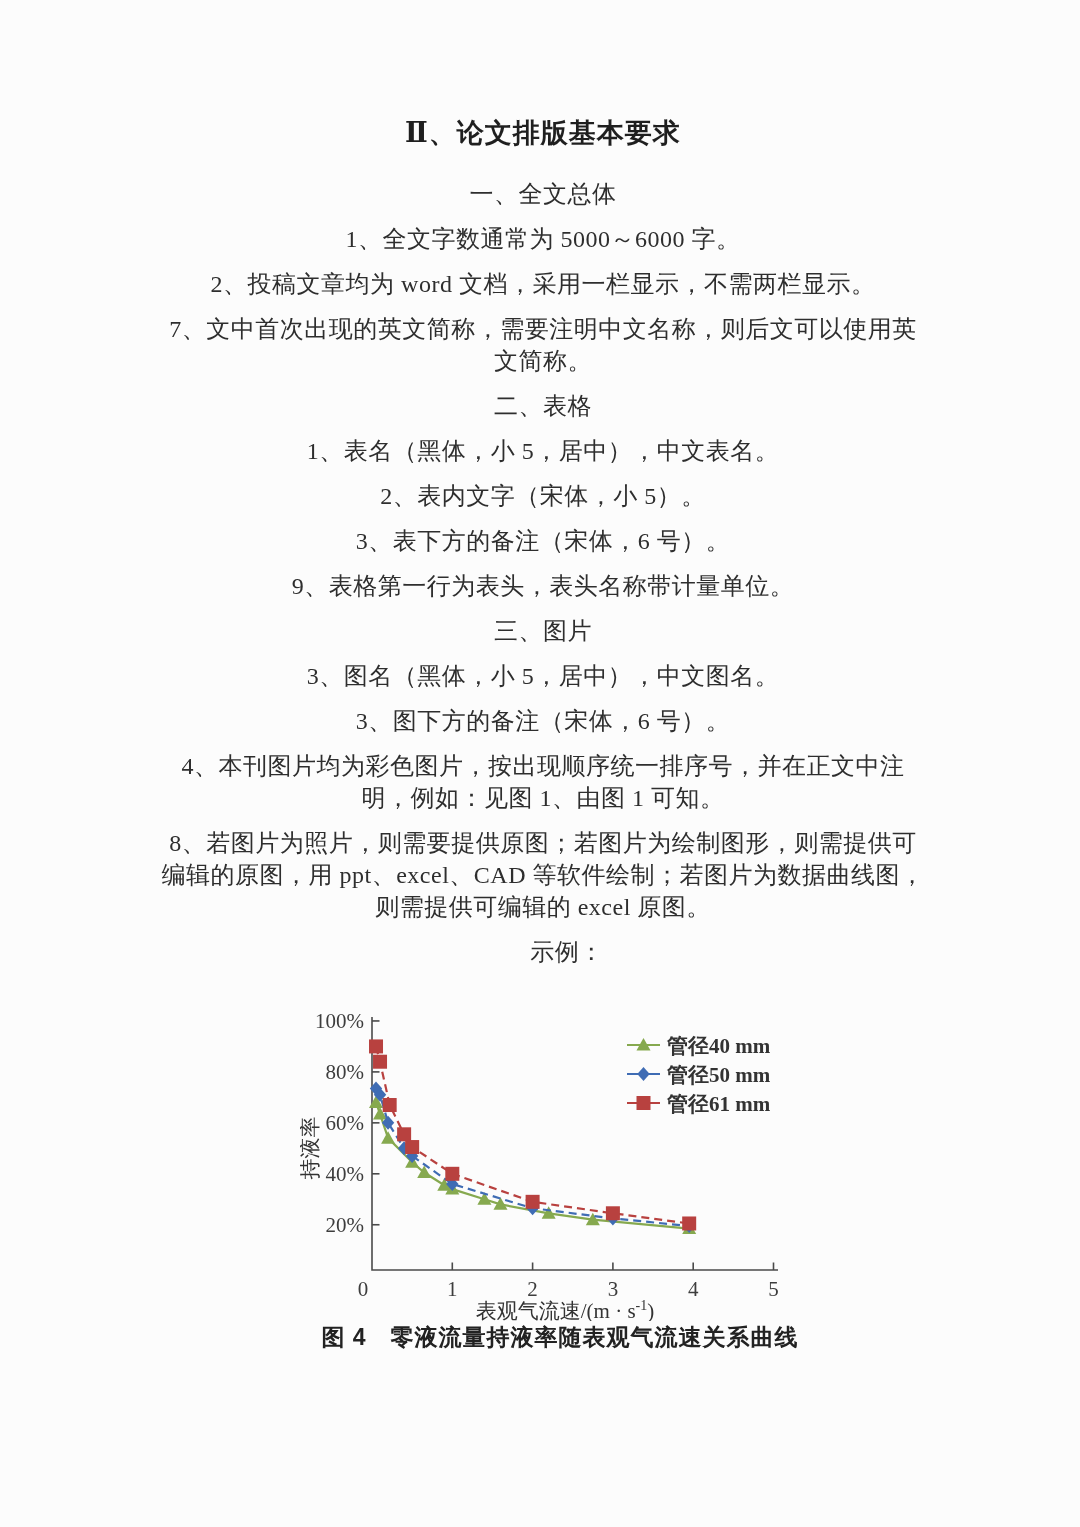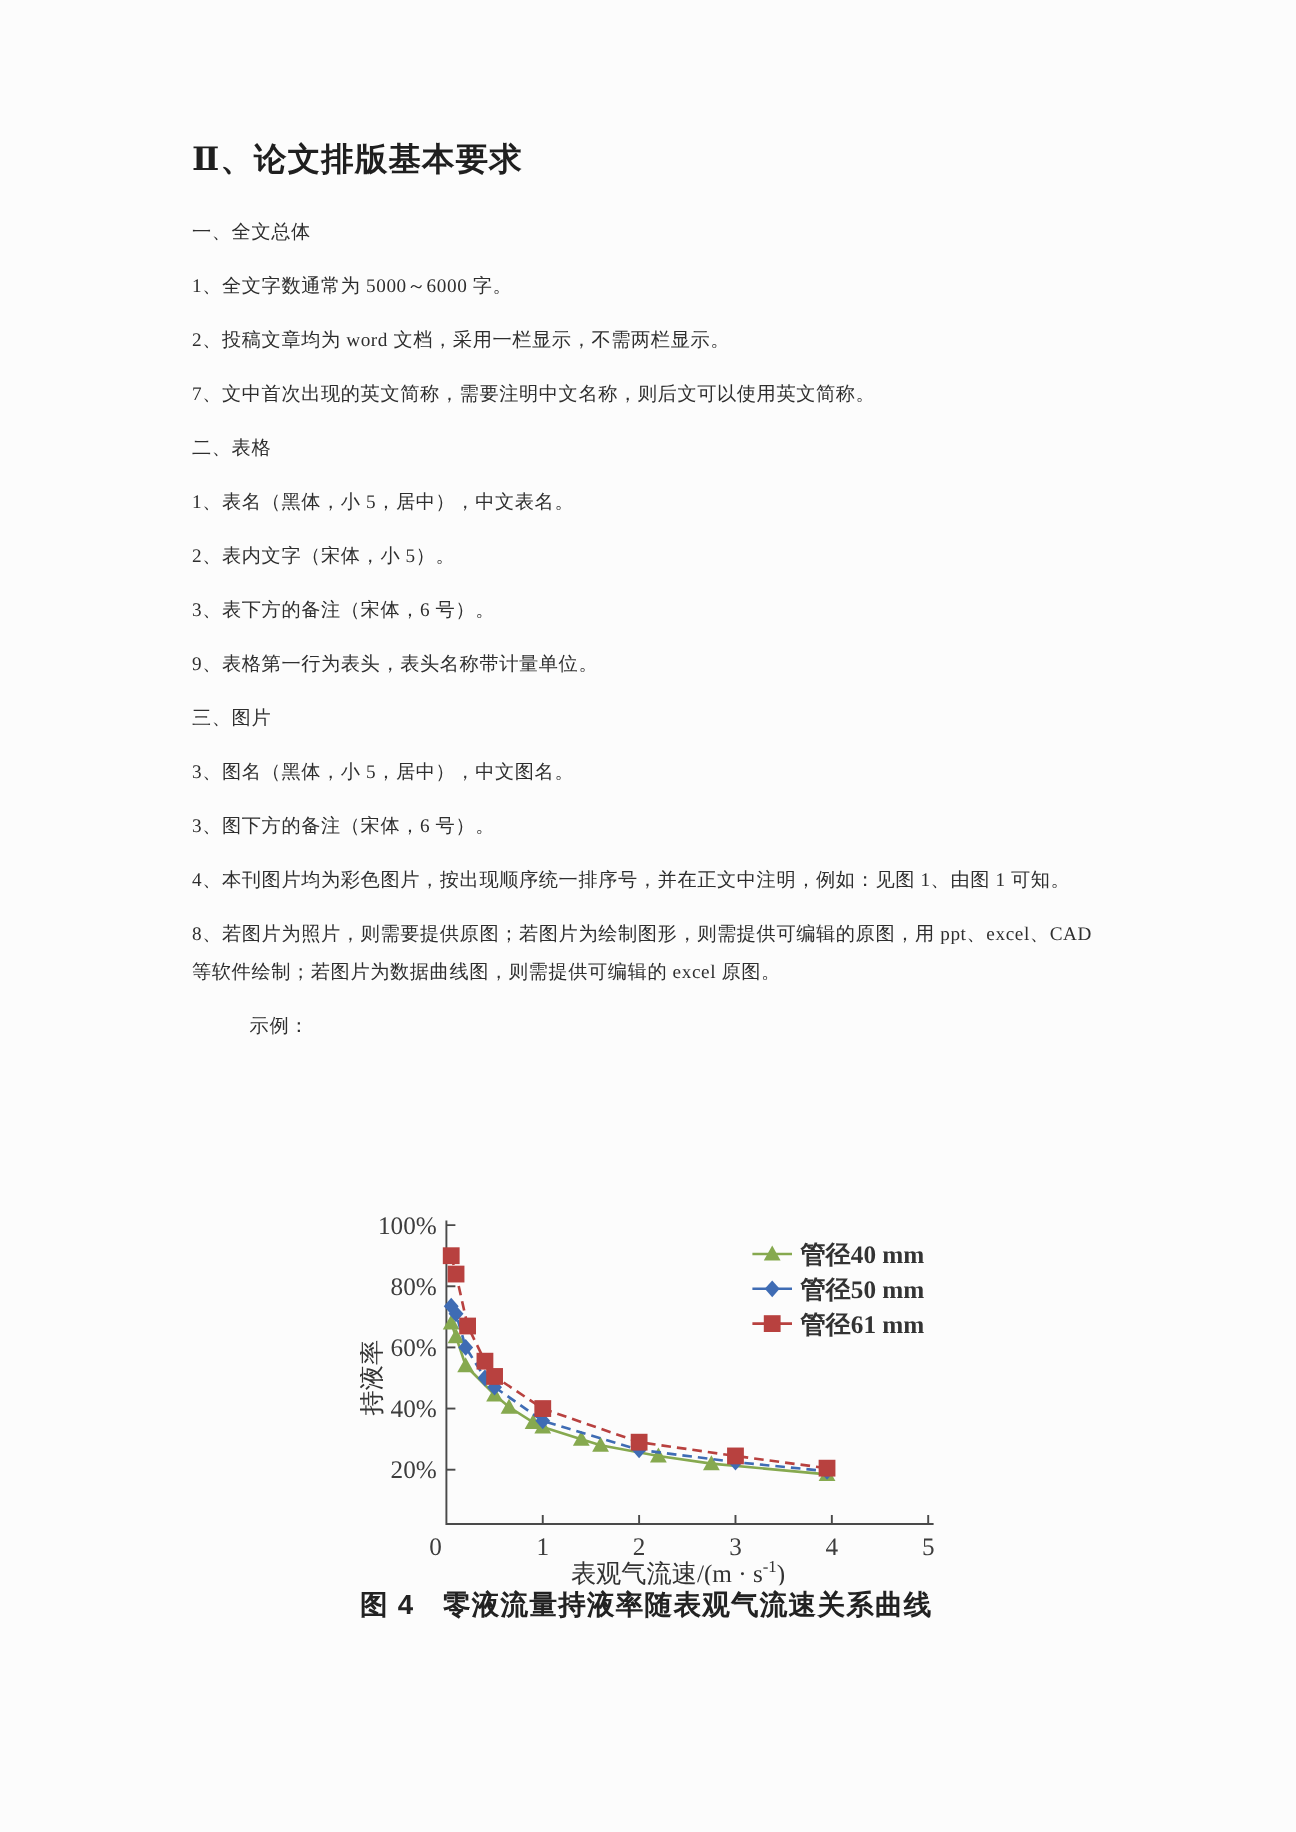--- a/index.html
+++ b/index.html
@@ -3,37 +3,37 @@
 <meta charset="utf-8">
 <style>
   html,body{margin:0;padding:0;}
   body{
     width:1080px;height:1527px;position:relative;overflow:hidden;
     background:#fcfcfc;
     font-family:"Liberation Serif","DejaVu Serif",serif;
     color:#2e2e2e;
   }
   .doc{
-    position:absolute;left:160px;top:116px;width:766px;
+    position:absolute;left:160px;top:116px;width:766px;text-align:center;
   }
   .doc-title{
     font-size:27px;font-weight:bold;line-height:34px;
     margin:0 0 28px 0;color:#1f1f1f;letter-spacing:1px;
   }
   .para{
-    font-size:16px;line-height:32px;margin:0 0 13px 0;
+    font-size:24px;line-height:32px;margin:0 0 13px 0;
     letter-spacing:0.5px;
   }
   .example{margin-left:48px;}
   .figure{
     position:absolute;left:300px;top:1005px;width:520px;
   }
   .figure-caption{
     position:absolute;left:300px;top:1322px;width:520px;
-    text-align:left;
+    text-align:center;
     font-family:"Liberation Sans","DejaVu Sans",sans-serif;
     font-weight:bold;font-size:23px;color:#222;
     letter-spacing:1px;
   }
   .tick-label{font-family:"Liberation Serif","DejaVu Serif",serif;font-size:21px;fill:#3d3d3d;}
   .axis-label{font-family:"Liberation Serif","DejaVu Serif",serif;font-size:21px;fill:#333;}
   .legend-label{font-family:"Liberation Serif","DejaVu Serif",serif;font-size:21px;font-weight:600;fill:#333;}
 </style>
 </head>
 <body>

